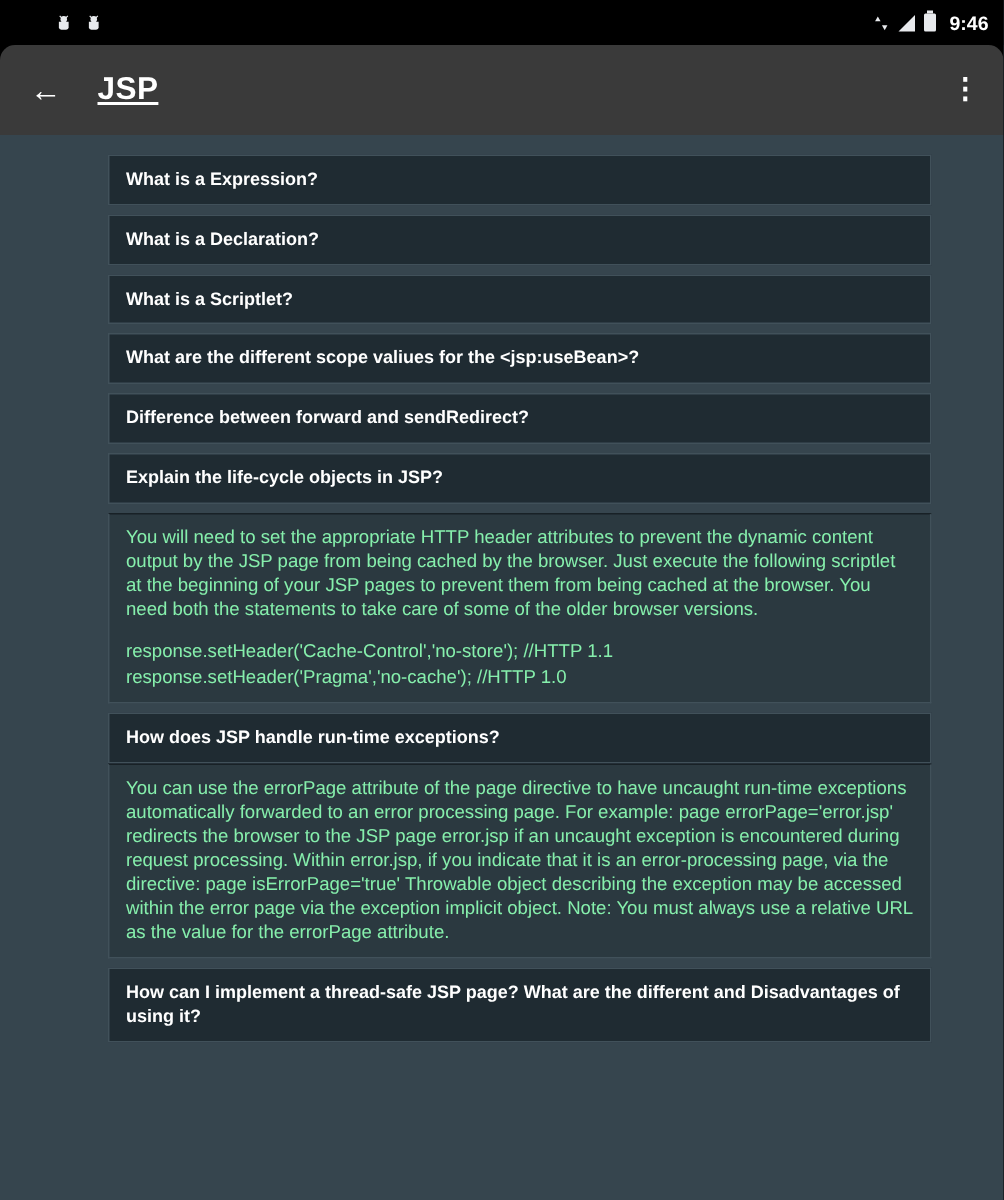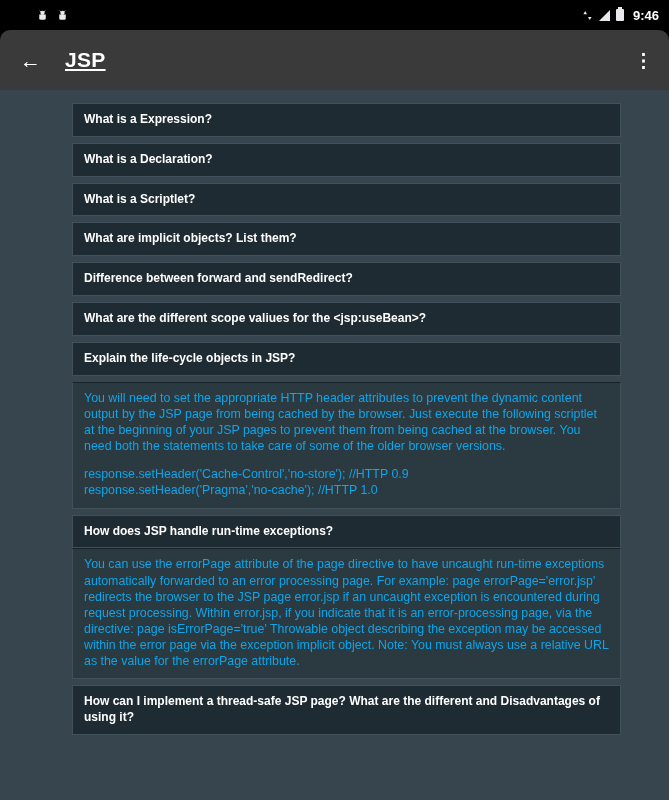--- a/index.html
+++ b/index.html
@@ -20,21 +20,21 @@
   .back{font-size:21px;line-height:1;margin-right:24px;cursor:pointer;}
   .app-title{font-size:21px;font-weight:700;letter-spacing:.3px;text-decoration:underline;}
   .menu-dots{position:absolute;right:16px;top:50%;transform:translateY(-50%);font-size:19px;font-weight:700;cursor:pointer;line-height:1;}
 
   
   .content{flex:1 1 auto;background:#36454e;padding:13px 48px 0 72px;overflow:hidden;box-sizing:border-box;}
   .question-list{display:flex;flex-direction:column;gap:6px;}
   .item{display:flex;flex-direction:column;}
   .question-row{background:#1f2b32;border:1px solid #41515a;padding:8px 11px;color:#fff;font-size:12px;font-weight:700;line-height:1.32;cursor:pointer;}
   .answer-panel{background:#2b3940;border:1px solid #41515a;border-top:1px solid #182126;padding:7px 11px 9px;}
-  .answer-line{font-size:12.4px;color:#0ea5e9;line-height:1.3;}
+  .answer-line{font-size:12.4px;color:#86efac;line-height:1.3;}
   .answer-line.blank{height:12px;}
 </style>
 </head>
 <body>
 
 <div class="screen">
 
   <div class="status-bar">
     <div class="sb-left">
       <svg width="13" height="13" viewBox="0 0 24 24" fill="#e8eaed">
@@ -80,47 +80,41 @@
 
   </div>
         <div class="item">
     <div class="question-row">
       <span>What is a Scriptlet?</span>
     </div>
 
   </div>
         <div class="item">
     <div class="question-row">
-      <span>What are implicit objects? List them?</span>
+      <span>What are the different scope valiues for the &lt;jsp:useBean&gt;?</span>
     </div>
 
   </div>
         <div class="item">
     <div class="question-row">
       <span>Difference between forward and sendRedirect?</span>
-    </div>
-
-  </div>
-        <div class="item">
-    <div class="question-row">
-      <span>What are the different scope valiues for the &lt;jsp:useBean&gt;?</span>
     </div>
 
   </div>
         <div class="item">
     <div class="question-row">
       <span>Explain the life-cycle objects in JSP?</span>
     </div>
 
   </div>
         <div class="item">
     <div class="answer-panel">
             <div class="answer-line">You will need to set the appropriate HTTP header attributes to prevent the dynamic content output by the JSP page from being cached by the browser. Just execute the following scriptlet at the beginning of your JSP pages to prevent them from being cached at the browser. You need both the statements to take care of some of the older browser versions.</div>
             <div class="answer-line blank"></div>
-            <div class="answer-line">response.setHeader('Cache-Control','no-store'); //HTTP 0.9</div>
+            <div class="answer-line">response.setHeader('Cache-Control','no-store'); //HTTP 1.1</div>
             <div class="answer-line">response.setHeader('Pragma','no-cache'); //HTTP 1.0</div>
           </div>
   </div>
         <div class="item">
     <div class="question-row">
       <span>How does JSP handle run-time exceptions?</span>
     </div>
     <div class="answer-panel">
             <div class="answer-line">You can use the errorPage attribute of the page directive to have uncaught run-time exceptions automatically forwarded to an error processing page. For example: page errorPage='error.jsp' redirects the browser to the JSP page error.jsp if an uncaught exception is encountered during request processing. Within error.jsp, if you indicate that it is an error-processing page, via the directive: page isErrorPage='true' Throwable object describing the exception may be accessed within the error page via the exception implicit object. Note: You must always use a relative URL as the value for the errorPage attribute.</div>
           </div>

